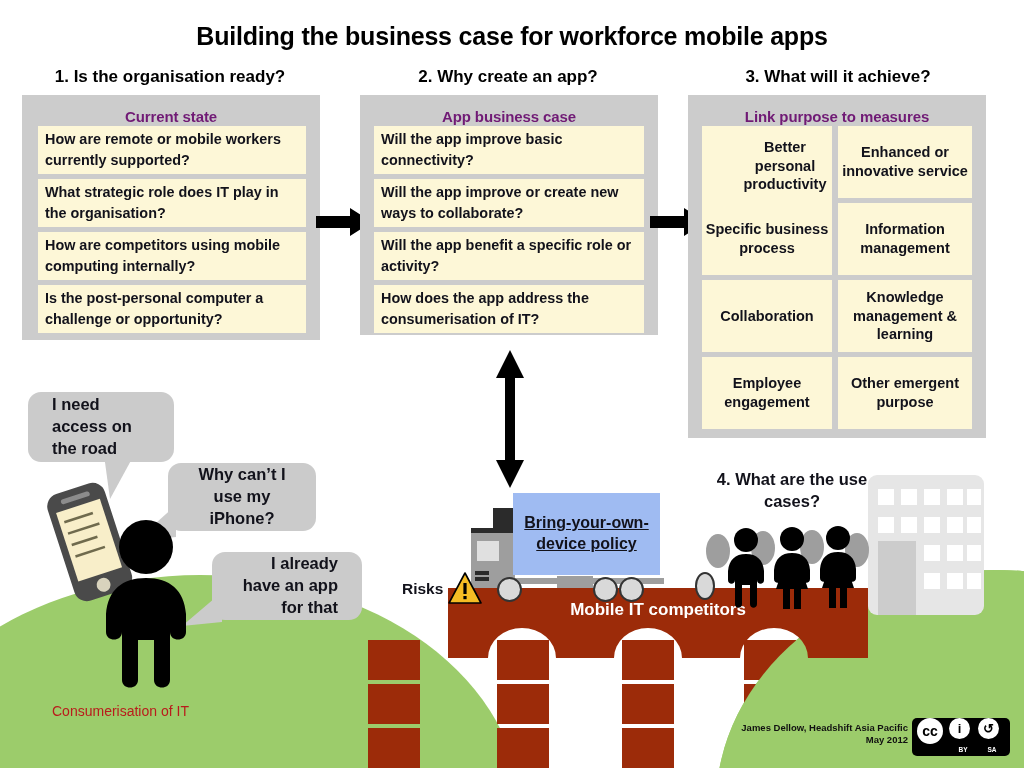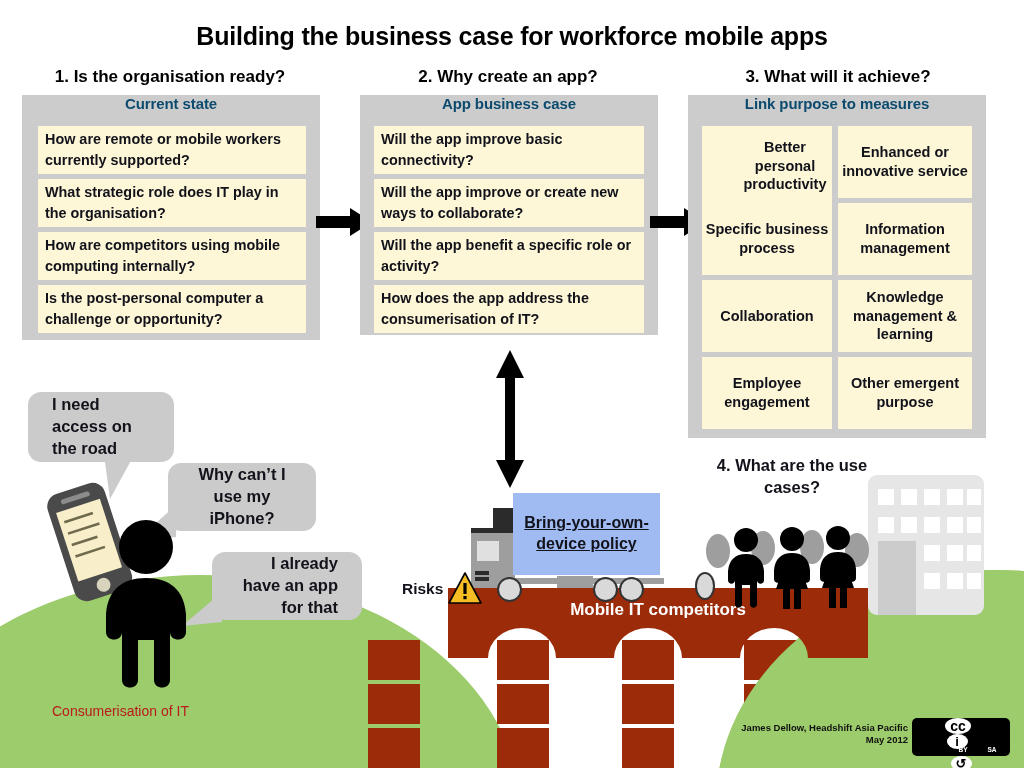--- a/index.html
+++ b/index.html
@@ -39,22 +39,22 @@
   }
 
   
   .panel {
     background: #cccccc;
   }
   .panel-title {
     text-align: center;
     font-size: 15px;
     font-weight: bold;
-    color: #0c4a6e;
-    padding-top: 0;
+    color: #701a75;
+    padding-top: 13px;
     letter-spacing: -0.1px;
   }
   .ycell {
     background: #fdf7d7;
     color: #12121b;
     font-size: 14.4px;
     font-weight: bold;
     line-height: 1.47;
     box-sizing: border-box;
     padding: 3px 6px 3px 7px;
@@ -154,23 +154,22 @@
     font-size: 9.5px;
     font-weight: bold;
     color: #111111;
     text-align: right;
     line-height: 1.25;
   }
   .cc-badge {
     background: #000000;
     border-radius: 5px;
     display: flex;
-    align-items: center;
-    box-sizing: border-box;
-    flex-direction: column;
+    align-items: flex-start;
+    box-sizing: border-box;
   }
   .cc-circle {
     border-radius: 50%;
     background: #ffffff;
     color: #000000;
     font-weight: bold;
     display: flex;
     align-items: center;
     justify-content: center;
     box-sizing: border-box;
@@ -368,21 +367,21 @@
     <div class="window" style="left:79px;  top:70px; width:16px; height:16px;"></div>
     <div class="window" style="left:99px;  top:70px; width:14px; height:16px;"></div>
 
     <div class="window" style="left:56px;  top:98px; width:16px; height:16px;"></div>
     <div class="window" style="left:79px;  top:98px; width:16px; height:16px;"></div>
     <div class="window" style="left:99px;  top:98px; width:14px; height:16px;"></div>
 
     <div class="door" style="left:10px; top:66px; width:38px; height:74px;"></div>
   </div>
 
-  <div class="abs usecase-q" style="left:716px; top:454px; width:152px;">4. What are the use cases?</div>
+  <div class="abs usecase-q" style="left:716px; top:468px; width:152px;">4. What are the use cases?</div>
 
   <div class="abs shadow-blob" style="left:706px; top:534px; width:24px; height:34px;"></div>
   <div class="abs shadow-blob" style="left:751px; top:531px; width:24px; height:34px;"></div>
   <div class="abs shadow-blob" style="left:800px; top:530px; width:24px; height:34px;"></div>
   <div class="abs shadow-blob" style="left:845px; top:533px; width:24px; height:34px;"></div>
 
   <div class="abs" style="left:722px; top:528px;">
     <svg width="48" height="84" viewBox="0 0 48 84">
       <circle cx="24" cy="12" r="12" fill="#000000"></circle>
       <path d="M24,26 C35,26 41,32 42,43 L42,52 C42,57 35,57 35,52 L35,47

